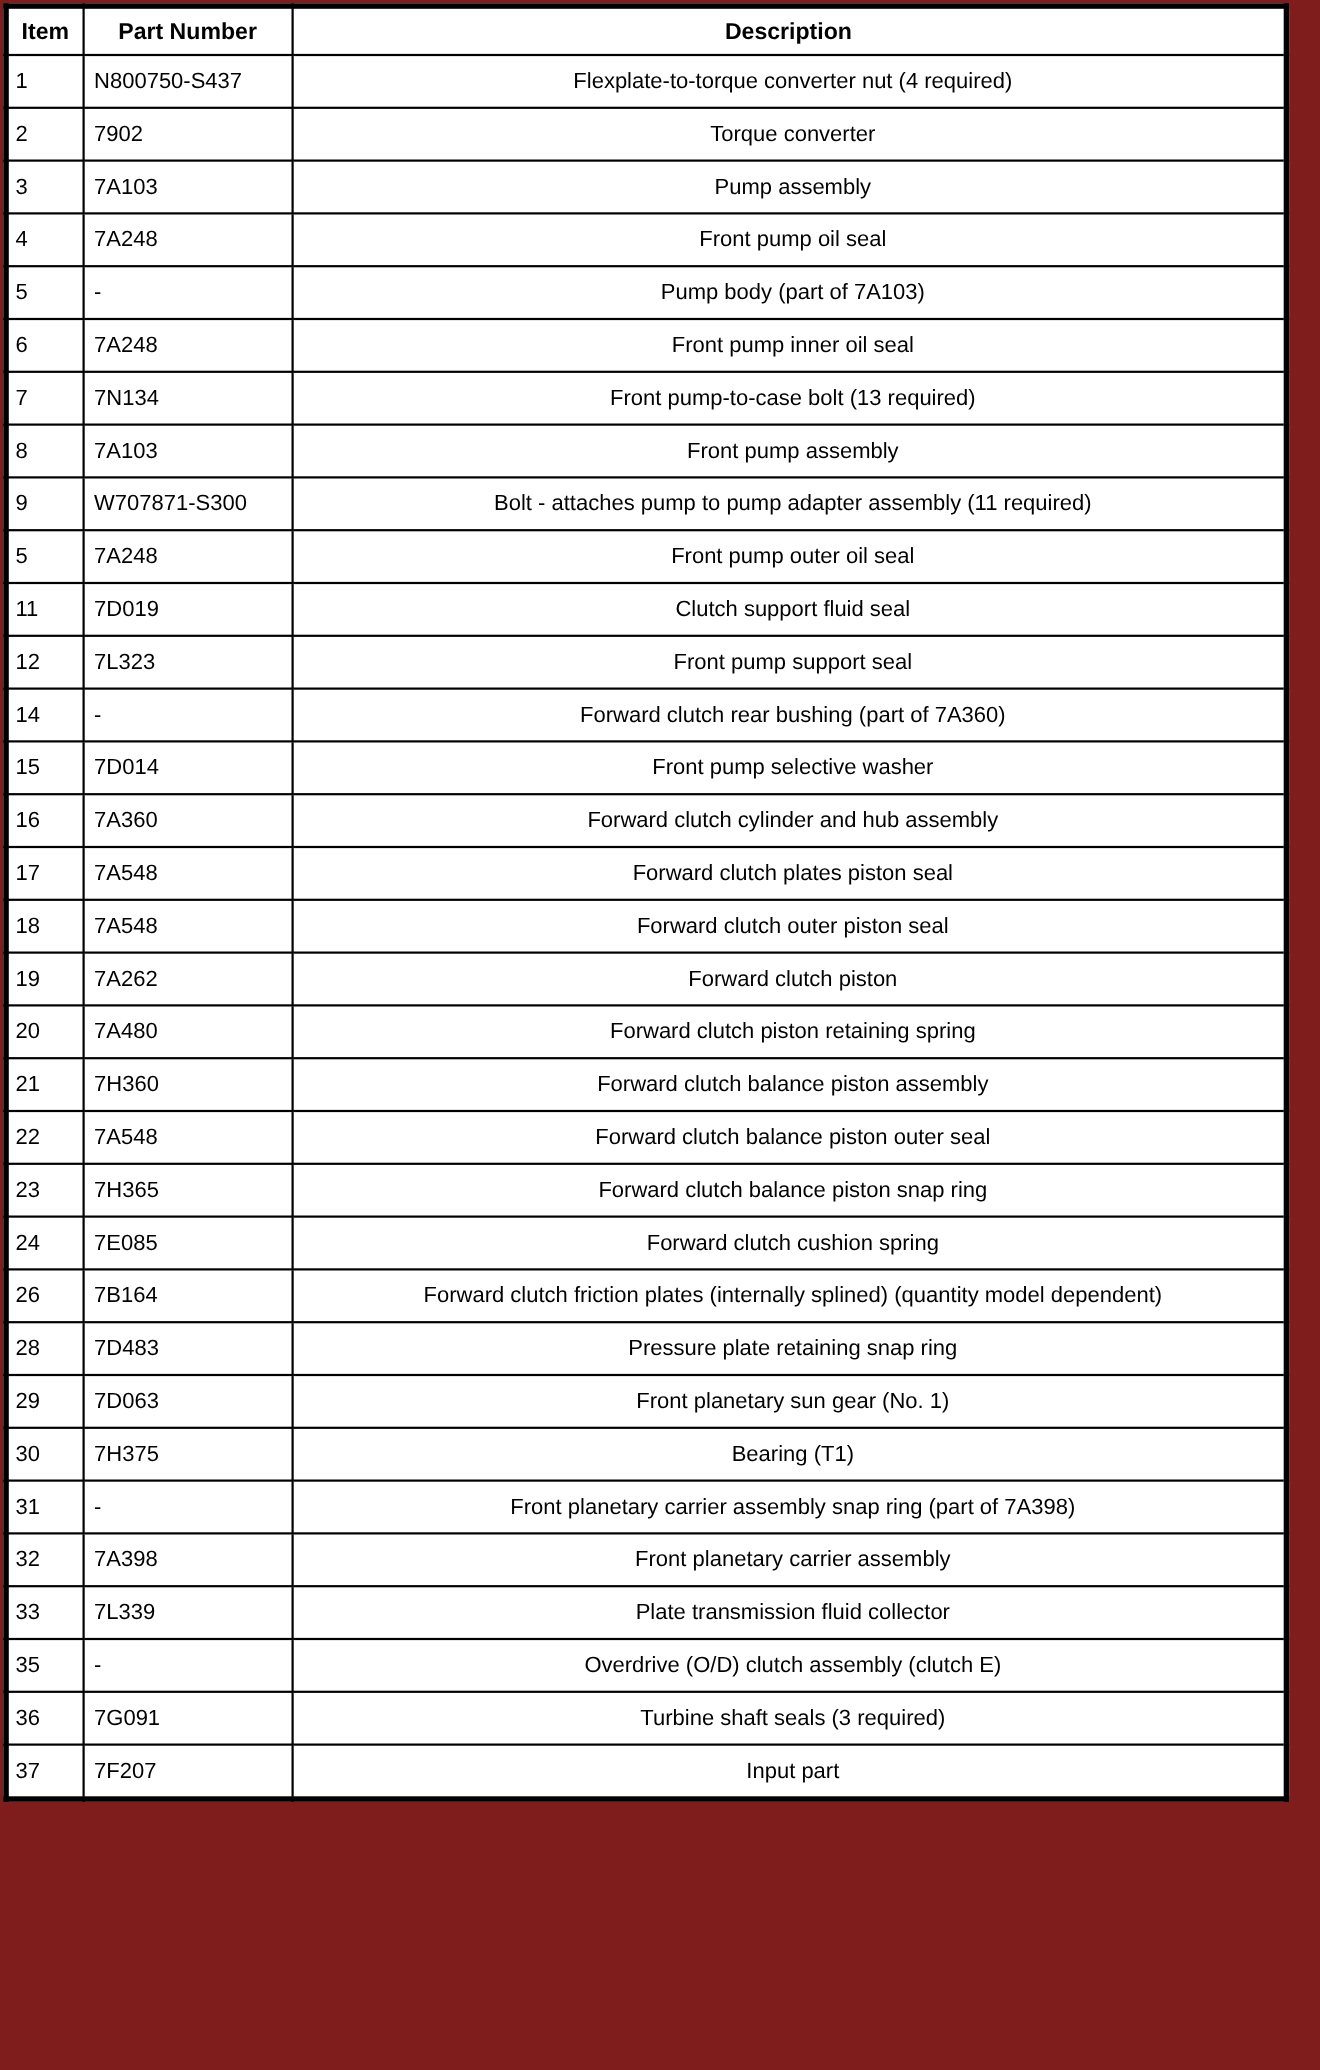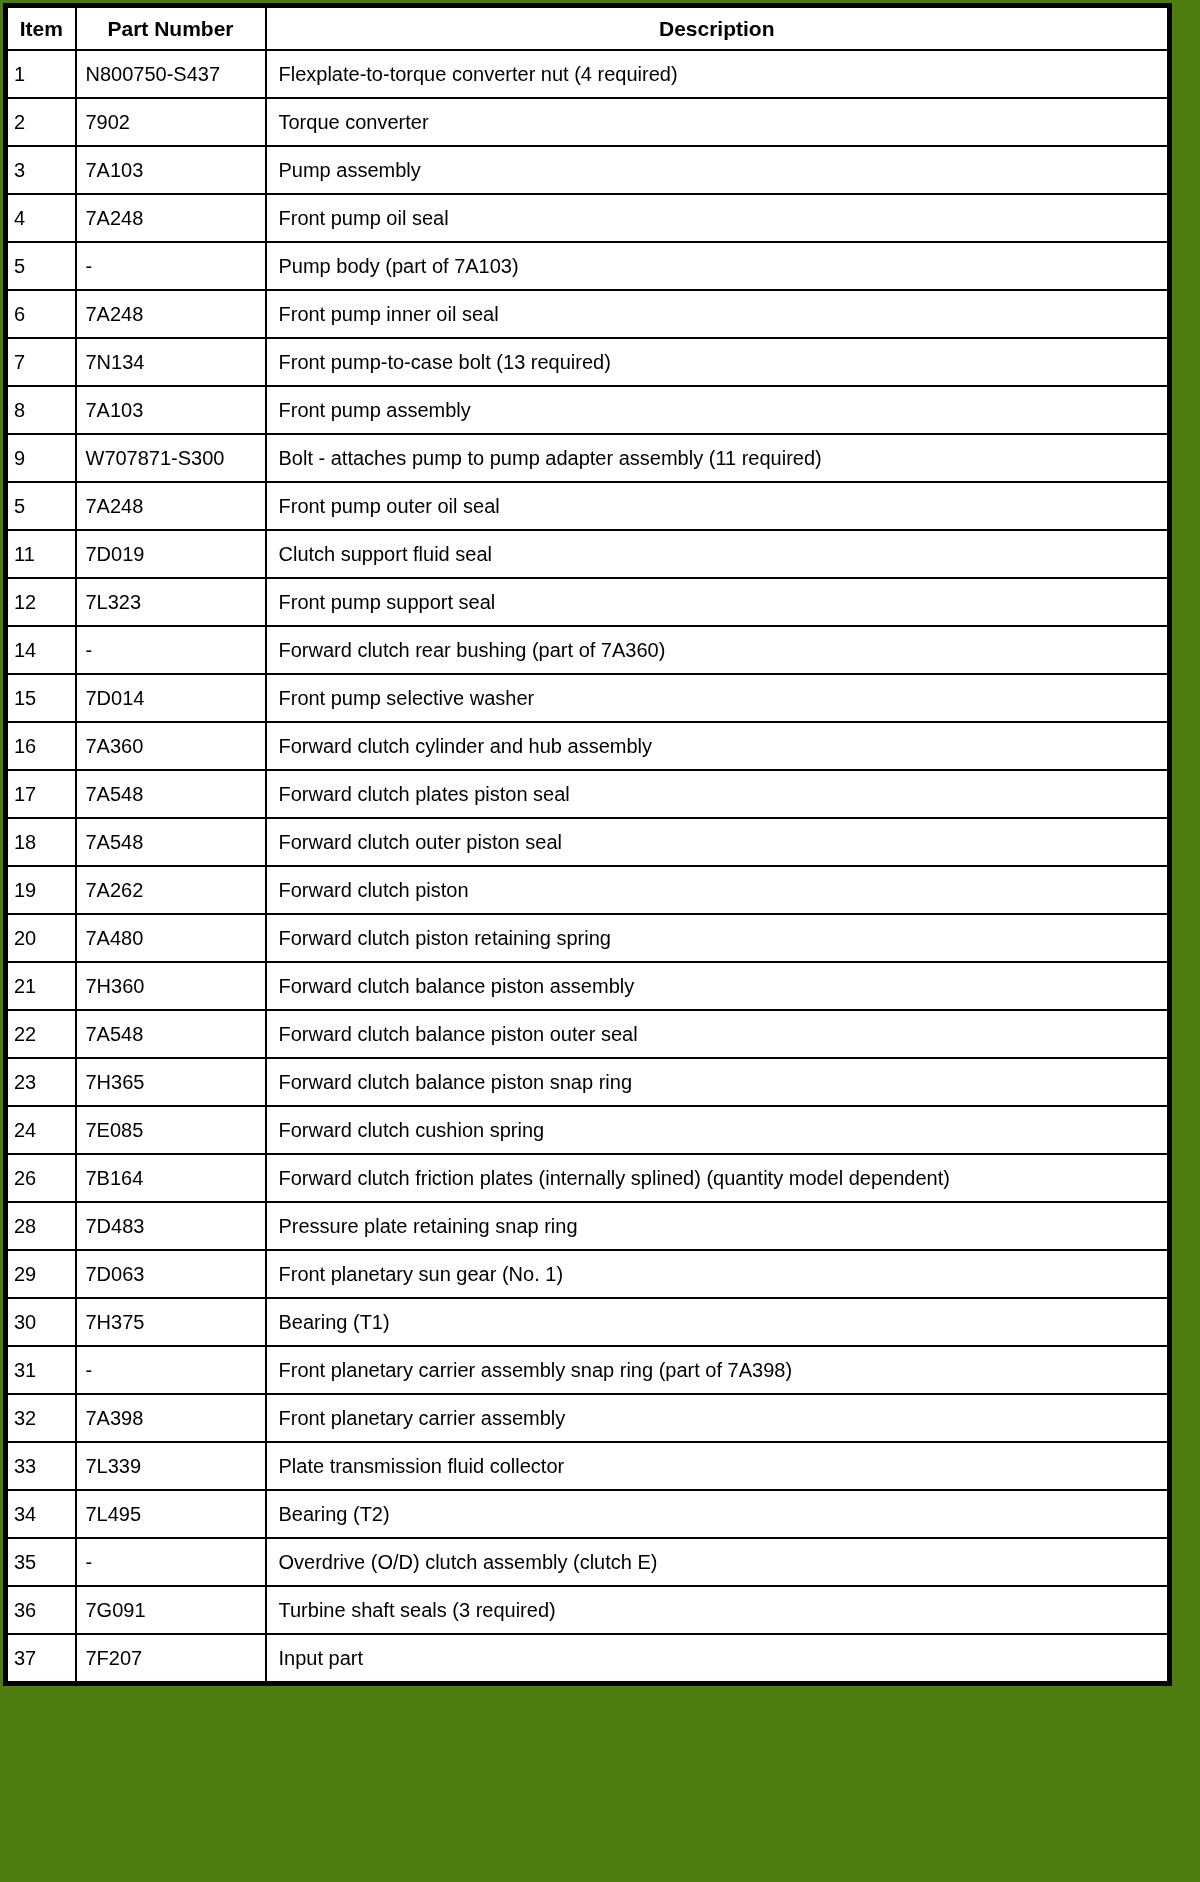--- a/index.html
+++ b/index.html
@@ -9,21 +9,21 @@
     width: 1200px;
     height: 1882px;
     font-family: "Liberation Sans", sans-serif;
     color: #000000;
     -webkit-font-smoothing: none;
   }
   .page {
     position: relative;
     width: 1200px;
     height: 1882px;
-    background: #4d7c0f;
+    background: #7f1d1d;
     overflow: hidden;
   }
   table.parts {
     border-collapse: collapse;
     table-layout: fixed;
     margin: 3px 0 0 3px;
     width: 1164px;
     background: #ffffff;
   }
   table.parts, table.parts th, table.parts td {
@@ -49,21 +49,21 @@
     height: 46px;
     font-size: 20px;
     font-weight: normal;
     text-align: left;
     vertical-align: middle;
     white-space: nowrap;
     overflow: hidden;
   }
   table.parts td:nth-child(1) { padding: 0 2px 0 6px; }
   table.parts td:nth-child(2) { padding: 0 2px 0 9px; }
-  table.parts td:nth-child(3) { padding: 0 4px 0 12px; }
+  table.parts td:nth-child(3) { padding: 0 4px 0 12px; text-align: center; }
 </style>
 </head>
 <body>
 
 <div class="page">
   <table class="parts">
     <colgroup>
       <col class="c-item">
       <col class="c-part">
       <col class="c-desc">
@@ -220,25 +220,20 @@
           <td>32</td>
           <td>7A398</td>
           <td>Front planetary carrier assembly</td>
         </tr>
         <tr>
           <td>33</td>
           <td>7L339</td>
           <td>Plate transmission fluid collector</td>
         </tr>
         <tr>
-          <td>34</td>
-          <td>7L495</td>
-          <td>Bearing (T2)</td>
-        </tr>
-        <tr>
           <td>35</td>
           <td>-</td>
           <td>Overdrive (O/D) clutch assembly (clutch E)</td>
         </tr>
         <tr>
           <td>36</td>
           <td>7G091</td>
           <td>Turbine shaft seals (3 required)</td>
         </tr>
         <tr>

